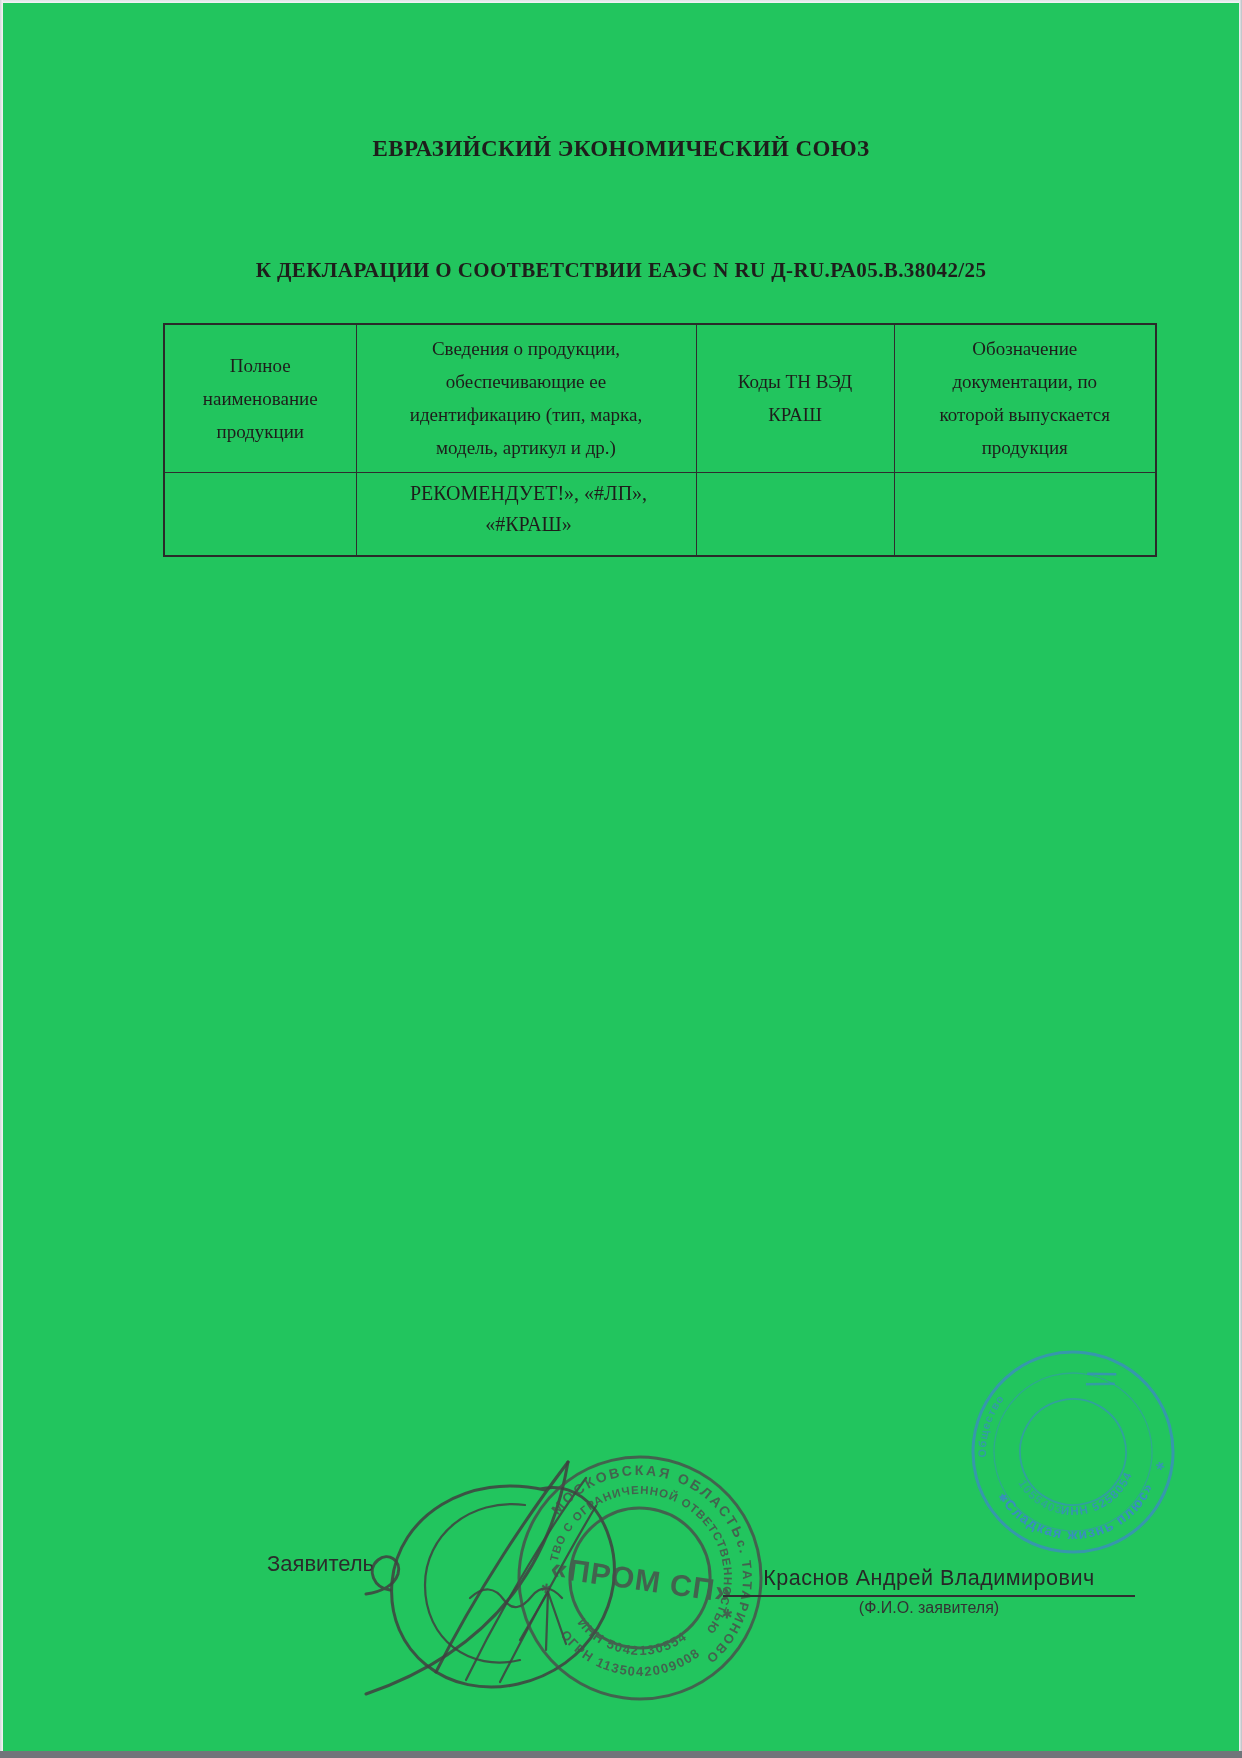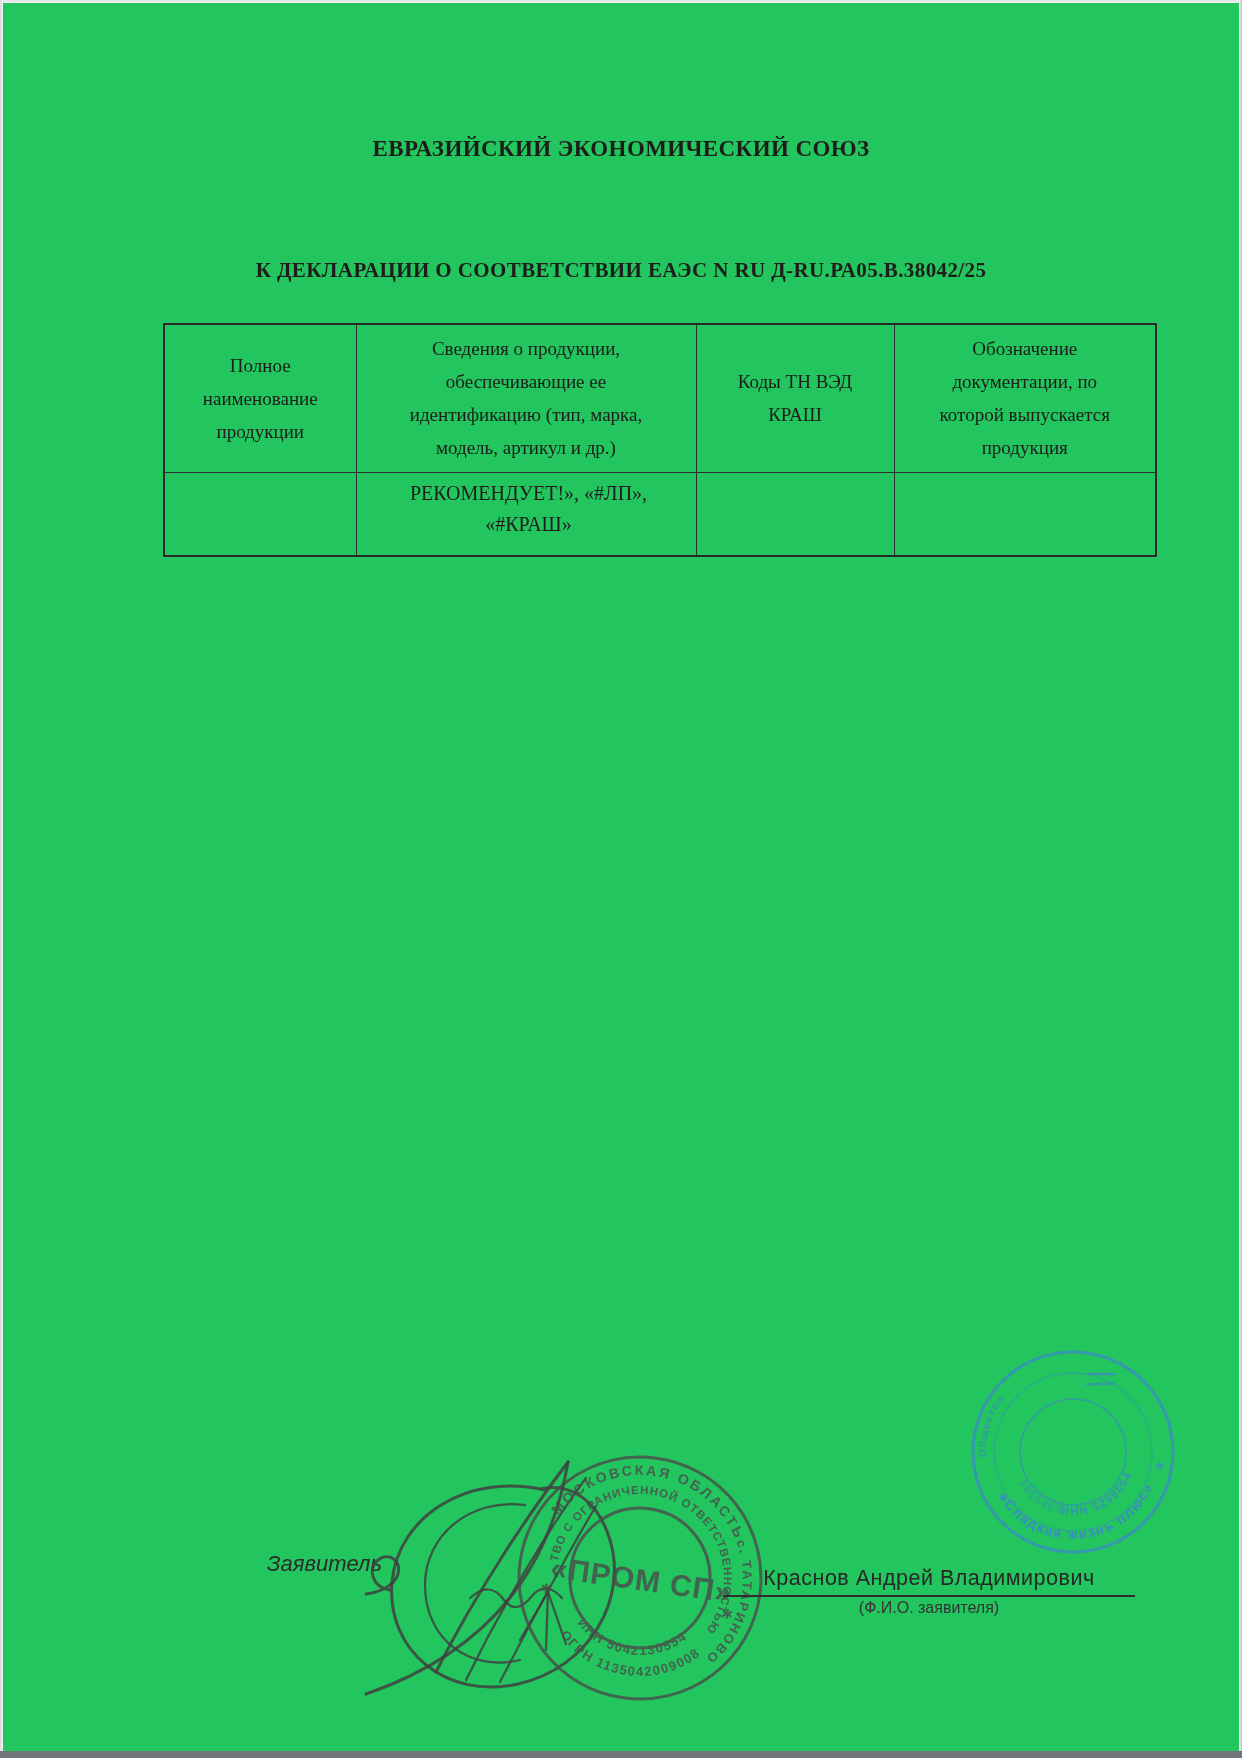--- a/index.html
+++ b/index.html
@@ -23,21 +23,21 @@
   
   .tblwrap{left:143px;top:323px;}
   table.tbl{border-collapse:collapse;table-layout:fixed;width:992px;border:2.5px solid #2a2a2a;margin-left:20px;}
   table.tbl th,table.tbl td{
     border:1.5px solid #2e2e2e;white-space:pre-line;
     font-weight:normal;vertical-align:middle;
   }
   table.tbl th{font-size:19px;line-height:33px;text-align:center;padding:4px 10px;height:148px;box-sizing:border-box;}
   table.tbl td{font-size:20px;line-height:31px;text-align:center;vertical-align:top;padding:5px 8px 5px 13px;height:84px;box-sizing:border-box;}
   
-  .applicant-label{left:267px;top:1551px;font-family:"Liberation Sans","DejaVu Sans",sans-serif;font-size:22px;color:#2b2b2b;font-style:italic;}
+  .applicant-label{left:267px;top:1551px;font-family:"Liberation Sans","DejaVu Sans",sans-serif;font-size:22px;color:#2b2b2b;}
   .sign-block{left:723px;top:1566px;width:412px;font-family:"Liberation Sans","DejaVu Sans",sans-serif;color:#272727;}
   .sign-name{font-size:21.5px;text-align:center;letter-spacing:.5px;border-bottom:2.5px solid #2f2f2f;padding-bottom:4px;}
   .sign-caption{font-size:16px;text-align:center;margin-top:2px;color:#333;}
   
   .overlay{left:0;top:0;pointer-events:none;}
   .sig path{stroke:#3f3f3f;stroke-width:3;fill:none;opacity:.85;stroke-linecap:round;stroke-linejoin:round;}
   .sig path.thin{stroke-width:2.2;}
   .stampD{opacity:.8;}
   .stampD circle{stroke:#4b4b4b;fill:none;stroke-width:3;}
   .stampD text{fill:#4b4b4b;font-family:"Liberation Sans","DejaVu Sans",sans-serif;font-weight:700;}

